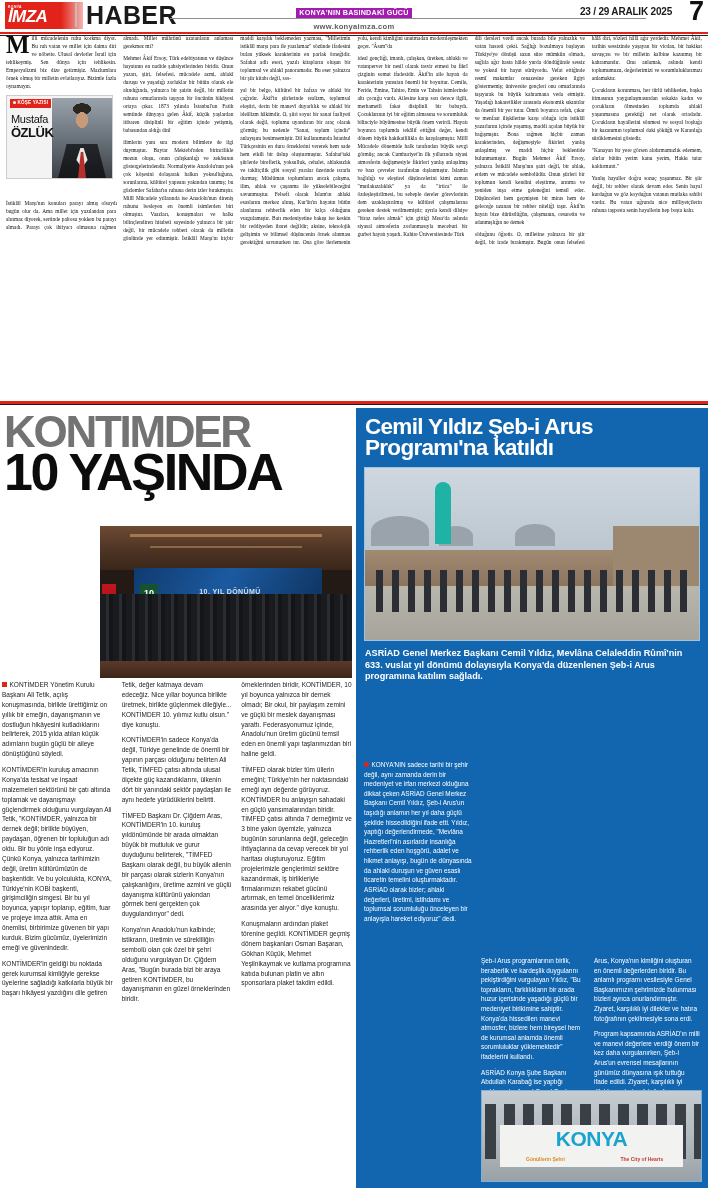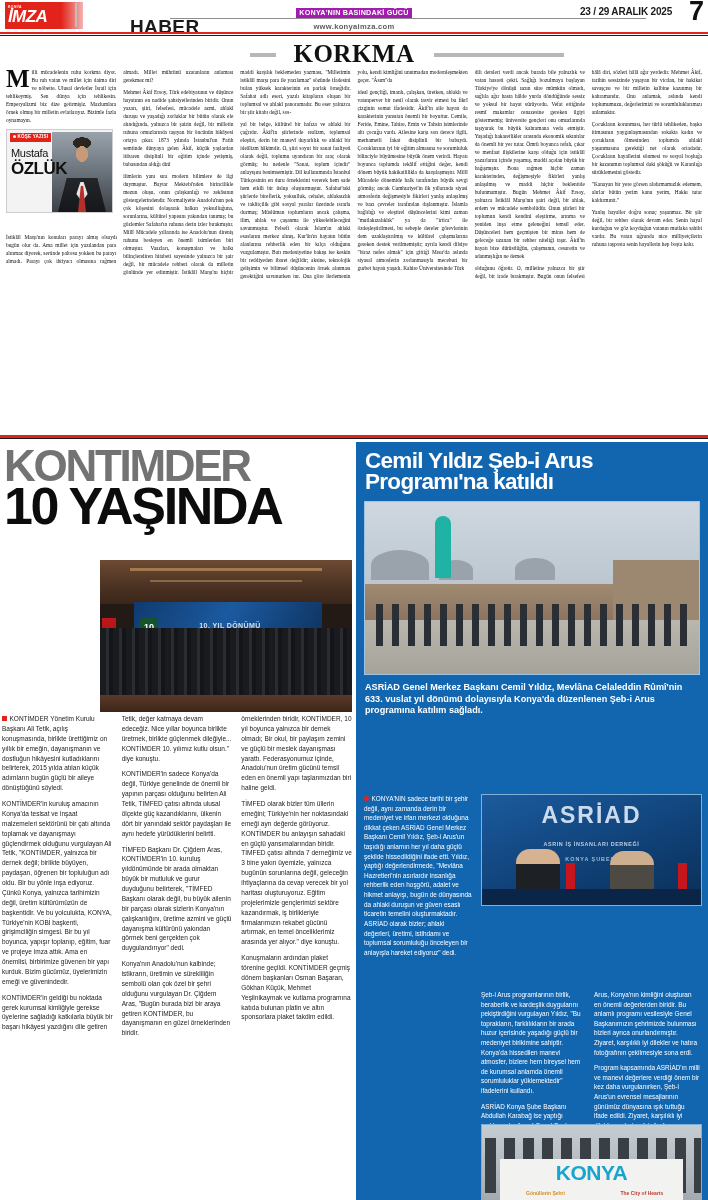--- a/index.html
+++ b/index.html
@@ -16,21 +16,21 @@
   .masthead{position:relative;height:34px;padding:0 8px;}
   .mh-logo{
     position:absolute;left:5px;top:2px;width:78px;height:27px;
     background:linear-gradient(90deg,#e2231a 0%,#e2231a 72%,#f5b3b0 100%);
     color:#fff;display:flex;flex-direction:column;justify-content:center;
     padding-left:3px;box-sizing:border-box;
   }
   .mh-logo .tiny{font-size:3.4px;letter-spacing:.4px;font-weight:700;line-height:1;opacity:.95;}
   .mh-logo .big{font-size:17px;font-weight:800;line-height:.95;letter-spacing:-0.6px;font-style:italic;font-family:"Liberation Sans",sans-serif;}
   .mh-sep{position:absolute;left:75px;top:3px;width:2px;height:24px;background:#bfbfbf;}
-  .mh-section{position:absolute;left:86px;top:16px;font-size:19px;font-weight:800;letter-spacing:.4px;color:#1a1a1a;margin-left:44px;}
+  .mh-section{position:absolute;left:86px;top:1px;font-size:25px;font-weight:800;letter-spacing:.4px;color:#1a1a1a;}
   .mh-rule{position:absolute;left:170px;top:18px;right:276px;height:1px;background:#8d8d8d;}
   .mh-rule2{position:absolute;left:430px;top:18px;right:62px;height:1px;background:#8d8d8d;}
   .mh-center{position:absolute;left:289px;top:1px;width:130px;text-align:center;}
   .mh-badge{
     display:inline-block;background:#a21caf;color:#fff;font-size:7.2px;font-weight:800;
     letter-spacing:.2px;padding:1.5px 3px 1.5px 3px;line-height:1;
   }
   .mh-site{font-size:7.6px;color:#5e5e5e;margin-top:3px;letter-spacing:.3px;font-weight:600;}
   .mh-date{position:absolute;right:36px;top:6px;font-size:10px;font-weight:800;color:#1a1a1a;letter-spacing:-.2px;}
   .mh-date .yr{font-weight:600;}
@@ -71,21 +71,21 @@
     position:absolute;left:3px;top:3px;background:#e2231a;color:#fff;
     font-family:"Liberation Sans",sans-serif;font-size:4.6px;font-weight:800;
     padding:1px 3px;letter-spacing:.2px;z-index:3;
   }
   .ab-tag .dot{display:inline-block;width:3px;height:3px;background:#fff;border-radius:50%;margin-right:1.5px;vertical-align:middle;}
   .ab-name{
     position:absolute;left:4px;top:18px;z-index:3;
     font-family:"Liberation Sans",sans-serif;color:#111;line-height:1;
   }
   .ab-name .first{display:block;font-size:11px;font-weight:500;letter-spacing:-.3px;}
-  .ab-name .last{display:block;font-size:17px;font-weight:800;letter-spacing:-.5px;margin-top:1px;}
+  .ab-name .last{display:block;font-size:13px;font-weight:800;letter-spacing:-.5px;margin-top:1px;}
   .ab-photo{
     position:absolute;right:0;bottom:0;width:60px;height:80px;
     background:
       radial-gradient(ellipse 10px 13px at 30px 22px,#c89a78 0%,#c89a78 60%,transparent 62%),
       radial-gradient(ellipse 13px 8px at 30px 11px,#2b2520 0%,#2b2520 70%,transparent 72%),
       linear-gradient(180deg,#9aa3ab 0%,#6c757d 48%,#3b4045 100%);
   }
   .ab-photo .suit{
     position:absolute;left:6px;bottom:0;width:48px;height:34px;
     background:linear-gradient(180deg,#23262a,#15171a);
@@ -256,25 +256,20 @@
     </div>
     <div class="mh-date">
       <span>23 / 29 ARALIK</span>
       <span class="yr">2025</span>
     </div>
     <div class="mh-page">7</div>
     <div class="mh-under"></div>
     <div class="mh-under2"></div>
   </div>
 
-  <div class="korkma-wrap">
-    <div class="korkma-l"></div>
-    <div class="korkma">KORKMA</div>
-    <div class="korkma-r"></div>
-  </div>
 
   <div class="top-article">
     <div class="cols6">
       <p class="dropcap">Milli mücadelenin ruhu korkma diyor. Bu ruh vatan ve millet için daima diri ve nöbette. Ulusal devletler İsrail için tehlikeymiş. Sen dünya için tehlikesin. Emperyalizmi biz dize getirmişiz. Mazlumlara örnek olmuş bir milletin evlatlarıyız. Bizimle fazla oynamayın.</p>
       <div class="author-box">
         <span class="ab-tag"><span class="dot"></span><span>KÖŞE YAZISI</span></span>
         <span class="ab-name">
           <span class="first">Mustafa</span>
           <span class="last">ÖZLÜK</span>
         </span>
@@ -353,31 +348,20 @@
         <div class="people"></div>
       </div>
 
       <div class="rb-caption">ASRİAD Genel Merkez Başkanı Cemil Yıldız, Mevlâna Celaleddin Rûmî'nin 633. vuslat yıl dönümü dolayısıyla Konya'da düzenlenen Şeb-i Arus programına katılım sağladı.</div>
 
       <div class="rb-body">
         <div class="rb-col1">
           <p><span class="dotred"></span><span>KONYA'NIN sadece tarihi bir şehir değil, aynı zamanda derin bir medeniyet ve irfan merkezi olduğuna dikkat çeken ASRİAD Genel Merkez Başkanı Cemil Yıldız, Şeb-i Arus'un taşıdığı anlamın her yıl daha güçlü şekilde hissedildiğini ifade etti. Yıldız, yaptığı değerlendirmede, "Mevlâna Hazretleri'nin asırlardır insanlığa rehberlik eden hoşgörü, adalet ve hikmet anlayışı, bugün de dünyasında da ahlaki duruşun ve güven esaslı ticaretin temelini oluşturmaktadır. ASRİAD olarak bizler; ahlaki değerleri, üretimi, istihdamı ve toplumsal sorumluluğu önceleyen bir anlayışla hareket ediyoruz" dedi.</span></p>
         </div>
 
-        <div class="rb-photo2">
-          <div class="bg"></div>
-          <div class="logo">ASRİAD</div>
-          <div class="sub">ASRIN İŞ İNSANLARI DERNEĞİ</div>
-          <div class="sub2">KONYA ŞUBESİ</div>
-          <div class="p1"></div>
-          <div class="fl1"></div>
-          <div class="p2"></div>
-          <div class="fl2"></div>
-          <div class="table"></div>
-        </div>
 
         <div class="rb-col2">
           <p>Şeb-i Arus programlarının birlik, beraberlik ve kardeşlik duygularını pekiştirdiğini vurgulayan Yıldız, "Bu toprakların, farklılıkların bir arada huzur içerisinde yaşadığı güçlü bir medeniyet birikimine sahiptir. Konya'da hissedilen manevi atmosfer, bizlere hem bireysel hem de kurumsal anlamda önemli sorumluluklar yüklemektedir" ifadelerini kullandı.</p>
           <p>ASRİAD Konya Şube Başkanı Abdullah Karabağ ise yaptığı açıklamada, Asrad Genel Başkanı Cemil Yıldız'ı Konya'da ağırlamaktan duydukları memnuniyeti dile getirdi. Karabağ, "Şeb-i</p>
         </div>
 
         <div class="rb-col3">
           <p>Arus, Konya'nın kimliğini oluşturan en önemli değerlerden biridir. Bu anlamlı programı vesilesiyle Genel Başkanımızın şehrimizde bulunması bizleri ayrıca onurlandırmıştır. Ziyaret, karşılıklı iyi dilekler ve hatıra fotoğrafının çekilmesiyle sona erdi.</p>
           <p>Program kapsamında ASRİAD'ın milli ve manevi değerlere verdiği önem bir kez daha vurgulanırken, Şeb-i Arus'un evrensel mesajlarının günümüz dünyasına ışık tuttuğu ifade edildi. Ziyaret, karşılıklı iyi dilekler ve hatıra fotoğrafının çekilmesiyle sona erdi.</p>
         </div>

